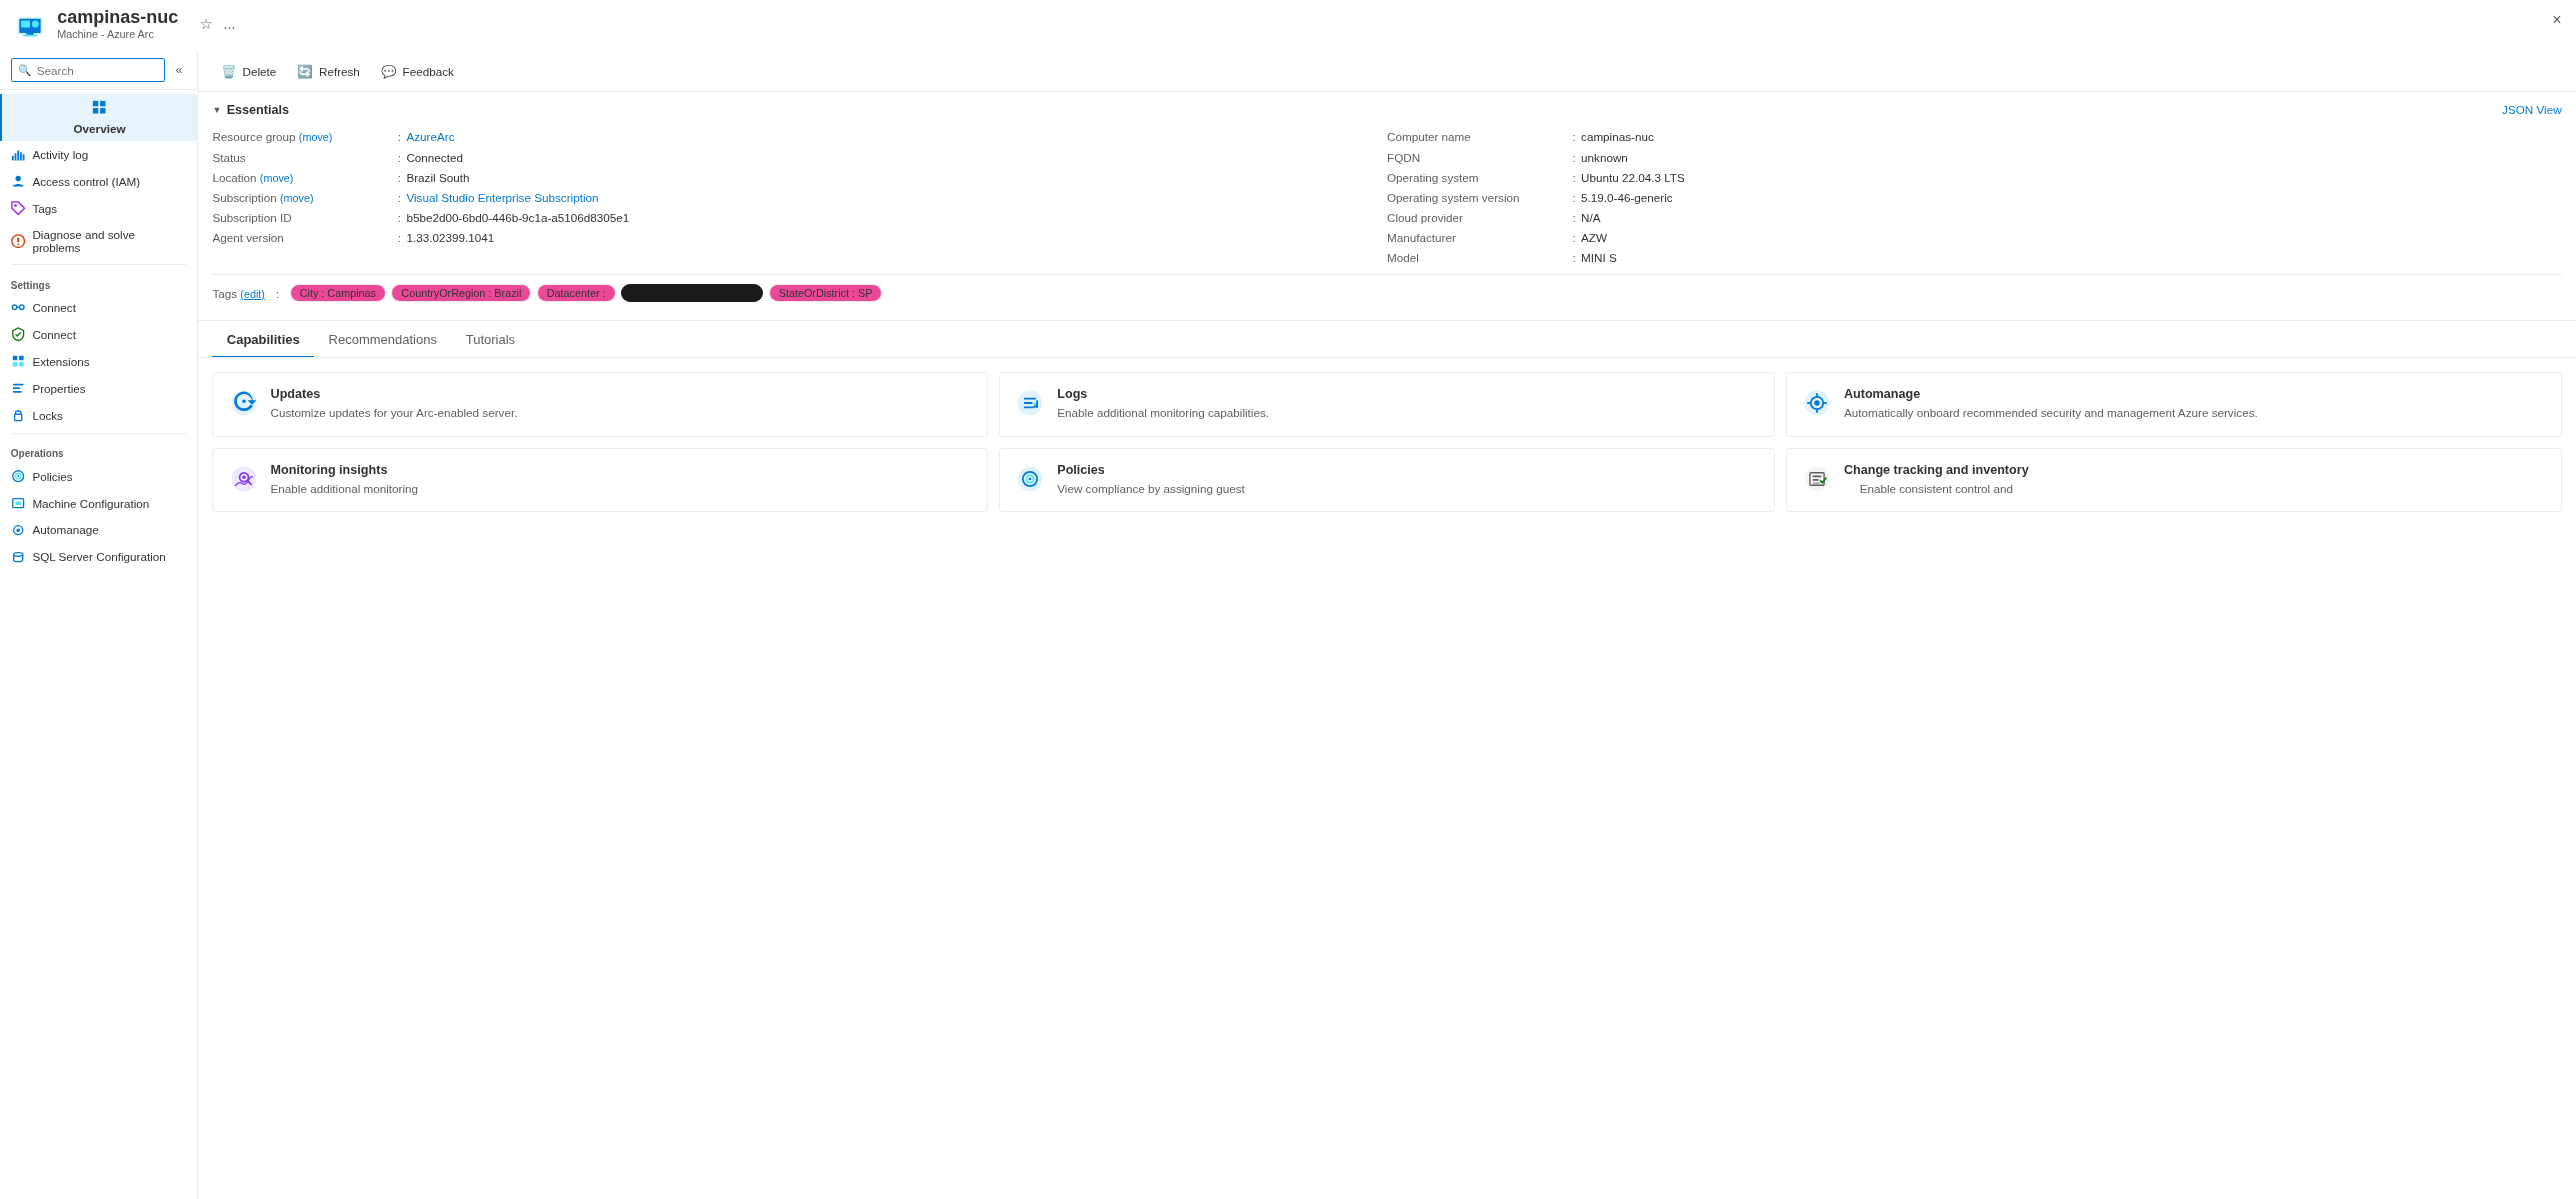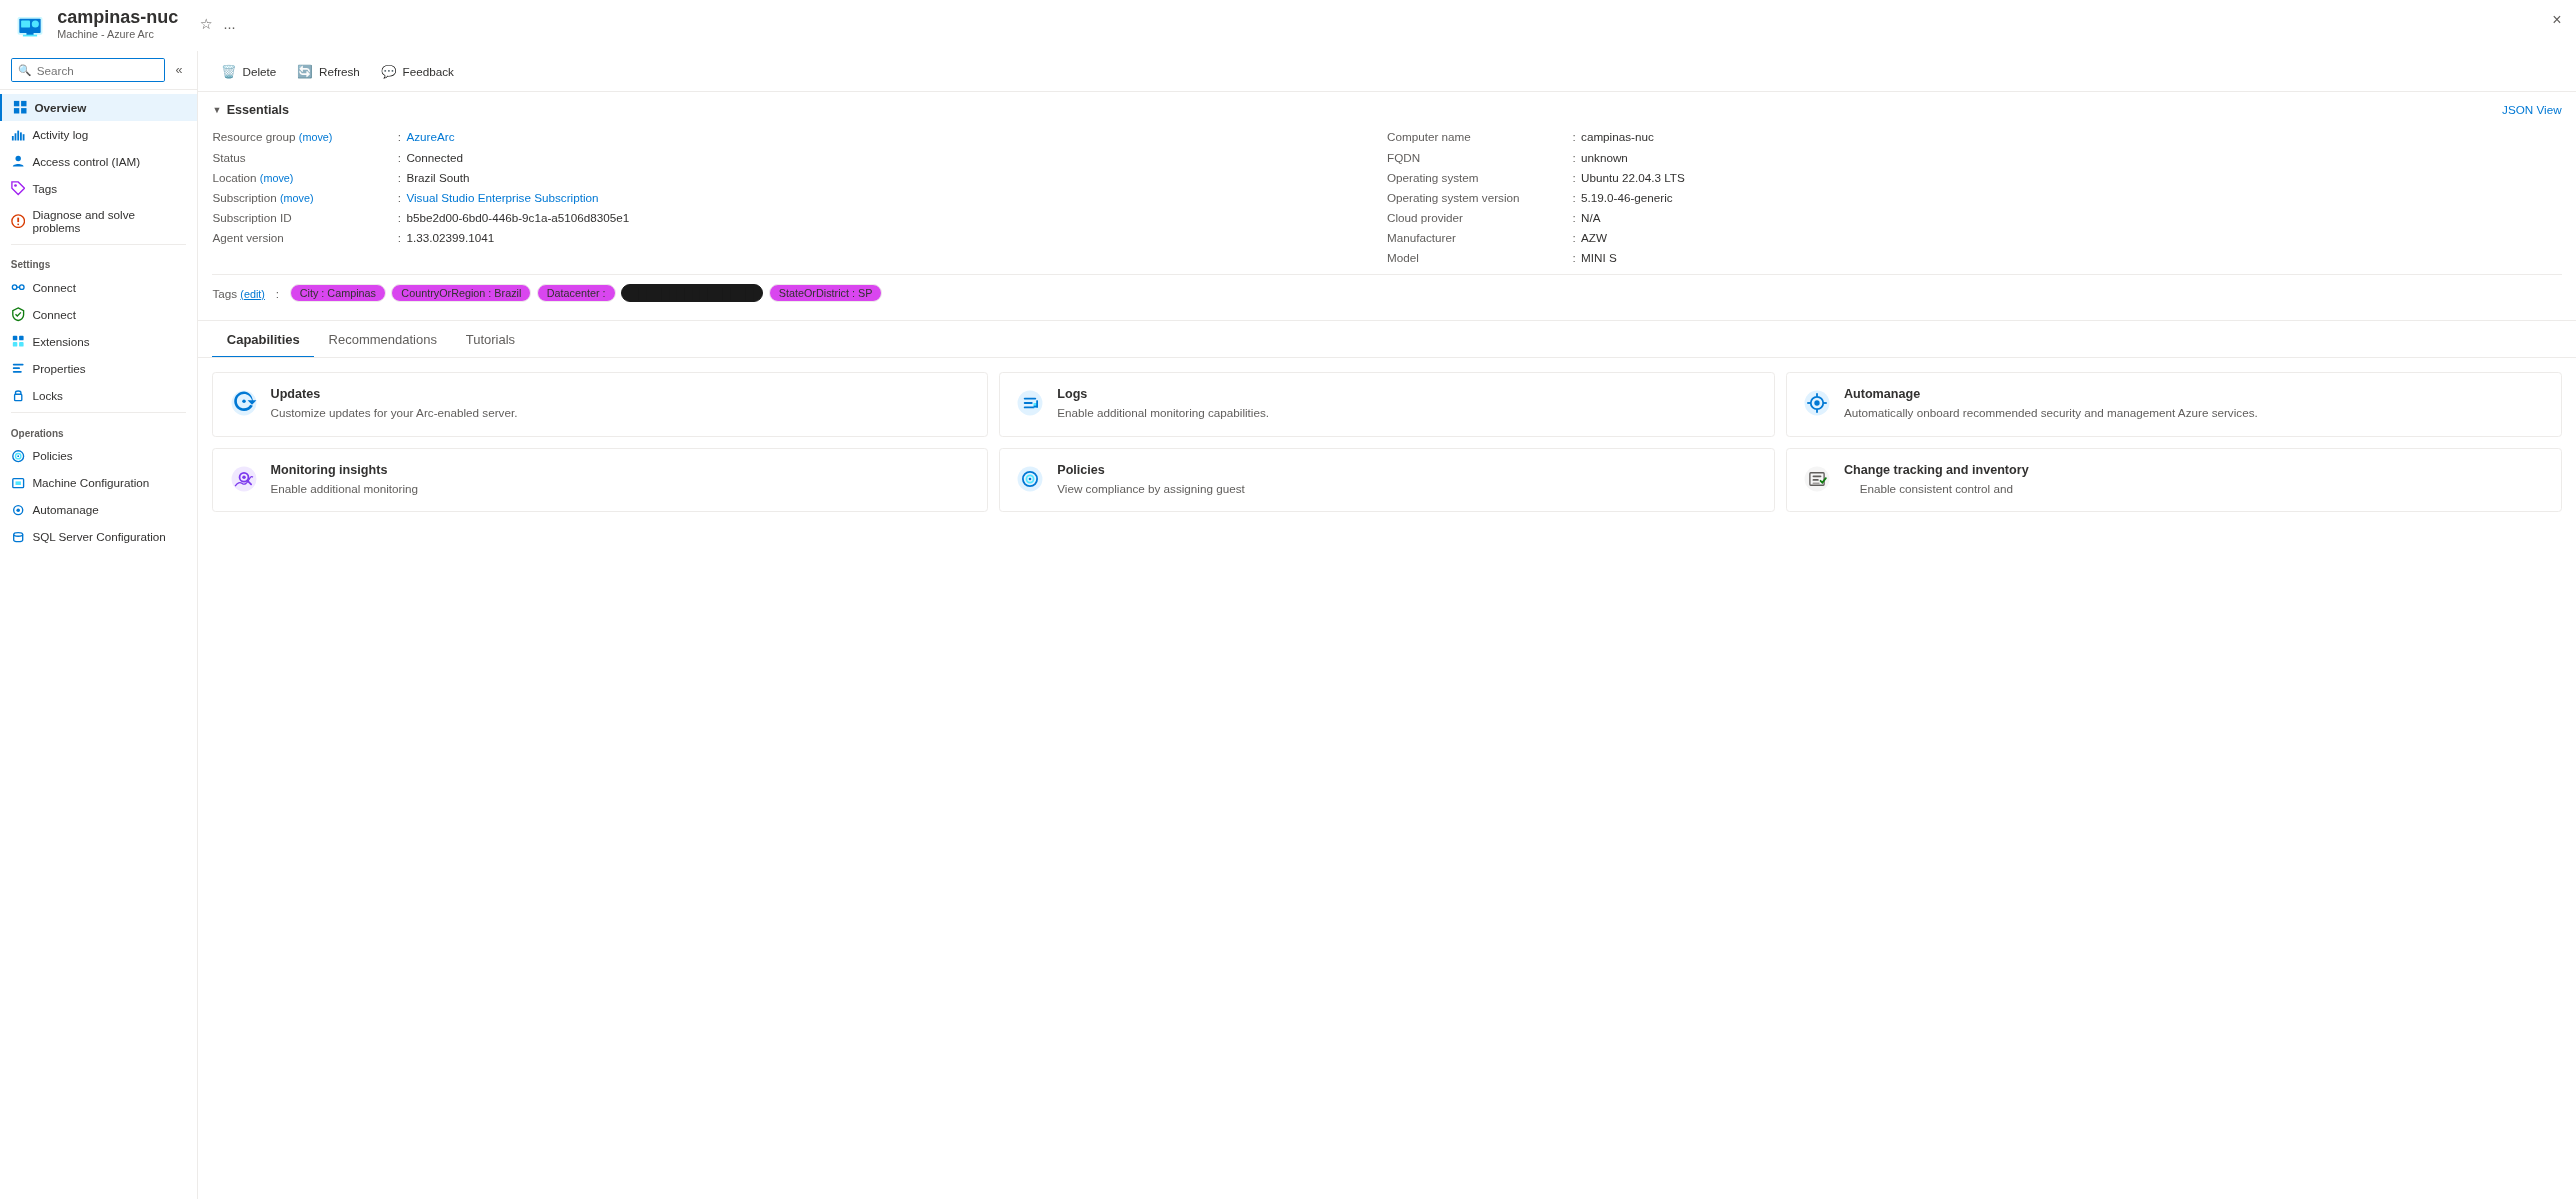--- a/index.html
+++ b/index.html
@@ -43,21 +43,21 @@
     }
     .search-wrap { position: relative; }
     .search-icon-inside { position: absolute; left: 7.2px; top: 50%; transform: translateY(-50%); color: #605e5c; font-size: 10.8px; }
     .collapse-btn { background: none; border: none; cursor: pointer; font-size: 12.6px; color: #605e5c; padding: 3.6px; margin-left: 7.2px; }
     .search-row { display: flex; align-items: center; }
     
     .sidebar-nav { padding: 3.6px 0; }
     .nav-item {
       display: flex; align-items: center; padding: 6.3px 10.8px; cursor: pointer; font-size: 11.7px; color: #323130; gap: 7.2px;
     }
-    .nav-item.active { background: #e8f4fd; color: #323130; font-weight: 600; border-left: 2.7px solid #0078d4; }
+    .nav-item.active { background: #e8f4fd; color: #323130; font-weight: 600; border-left: 2.7px solid #0078d4; flex-direction: column; }
     .nav-item .nav-icon { width: 14.4px; height: 14.4px; display: flex; align-items: center; justify-content: center; font-size: 12.6px; flex-shrink: 0; }
     
     .section-label {
       padding: 10.8px 10.8px 3.6px 10.8px; font-size: 10px; font-weight: 600; color: #605e5c; text-transform: none;
     }
     .section-divider { height: 0.9px; background: #edebe9; margin: 3.6px 10.8px; }
     
     
     .content-area { flex: 1; overflow-y: auto; background: #fff; }
     
@@ -86,21 +86,21 @@
     .prop-label { color: #605e5c; min-width: 180px; flex-shrink: 0; }
     .prop-colon { color: #605e5c; margin: 0 5.4px; }
     .prop-value { color: #323130; }
     .prop-value.link { color: #0078d4; text-decoration: none; cursor: pointer; }
     .prop-inline-link { color: #0078d4; font-size: 10.8px; cursor: pointer; text-decoration: none; }
     
     
     .tags-row { display: flex; align-items: center; padding: 7.2px 0; font-size: 11.7px; flex-wrap: wrap; gap: 5.4px; border-top: 0.9px solid #edebe9; margin-top: 7.2px; padding-top: 9px; }
     .tags-label { color: #605e5c; }
     .tags-edit { color: #0078d4; cursor: pointer; font-size: 10.8px; }
-    .tag-badge { background: #d946ef; border: 0.9px solid #edebe9; border-radius: 10.8px; padding: 1.8px 9px; font-size: 10.8px; color: #323130; }
+    .tag-badge { background: #ec4899; border: 0.9px solid #edebe9; border-radius: 10.8px; padding: 1.8px 9px; font-size: 10.8px; color: #323130; }
     .tag-badge.redacted { background: #1a1a1a; color: #1a1a1a; border-color: #1a1a1a; min-width: 108px; }
     
     
     .tabs-bar { display: flex; align-items: center; border-bottom: 0.9px solid #edebe9; padding: 0 14.4px; }
     .tab-item {
       padding: 10.8px 14.4px 9px 14.4px; font-size: 13px; cursor: pointer; color: #605e5c; border-bottom: 1.8px solid transparent; font-weight: 400;
     }
     .tab-item.active { color: #323130; border-bottom: 1.8px solid #0078d4; font-weight: 600; }
     
     

